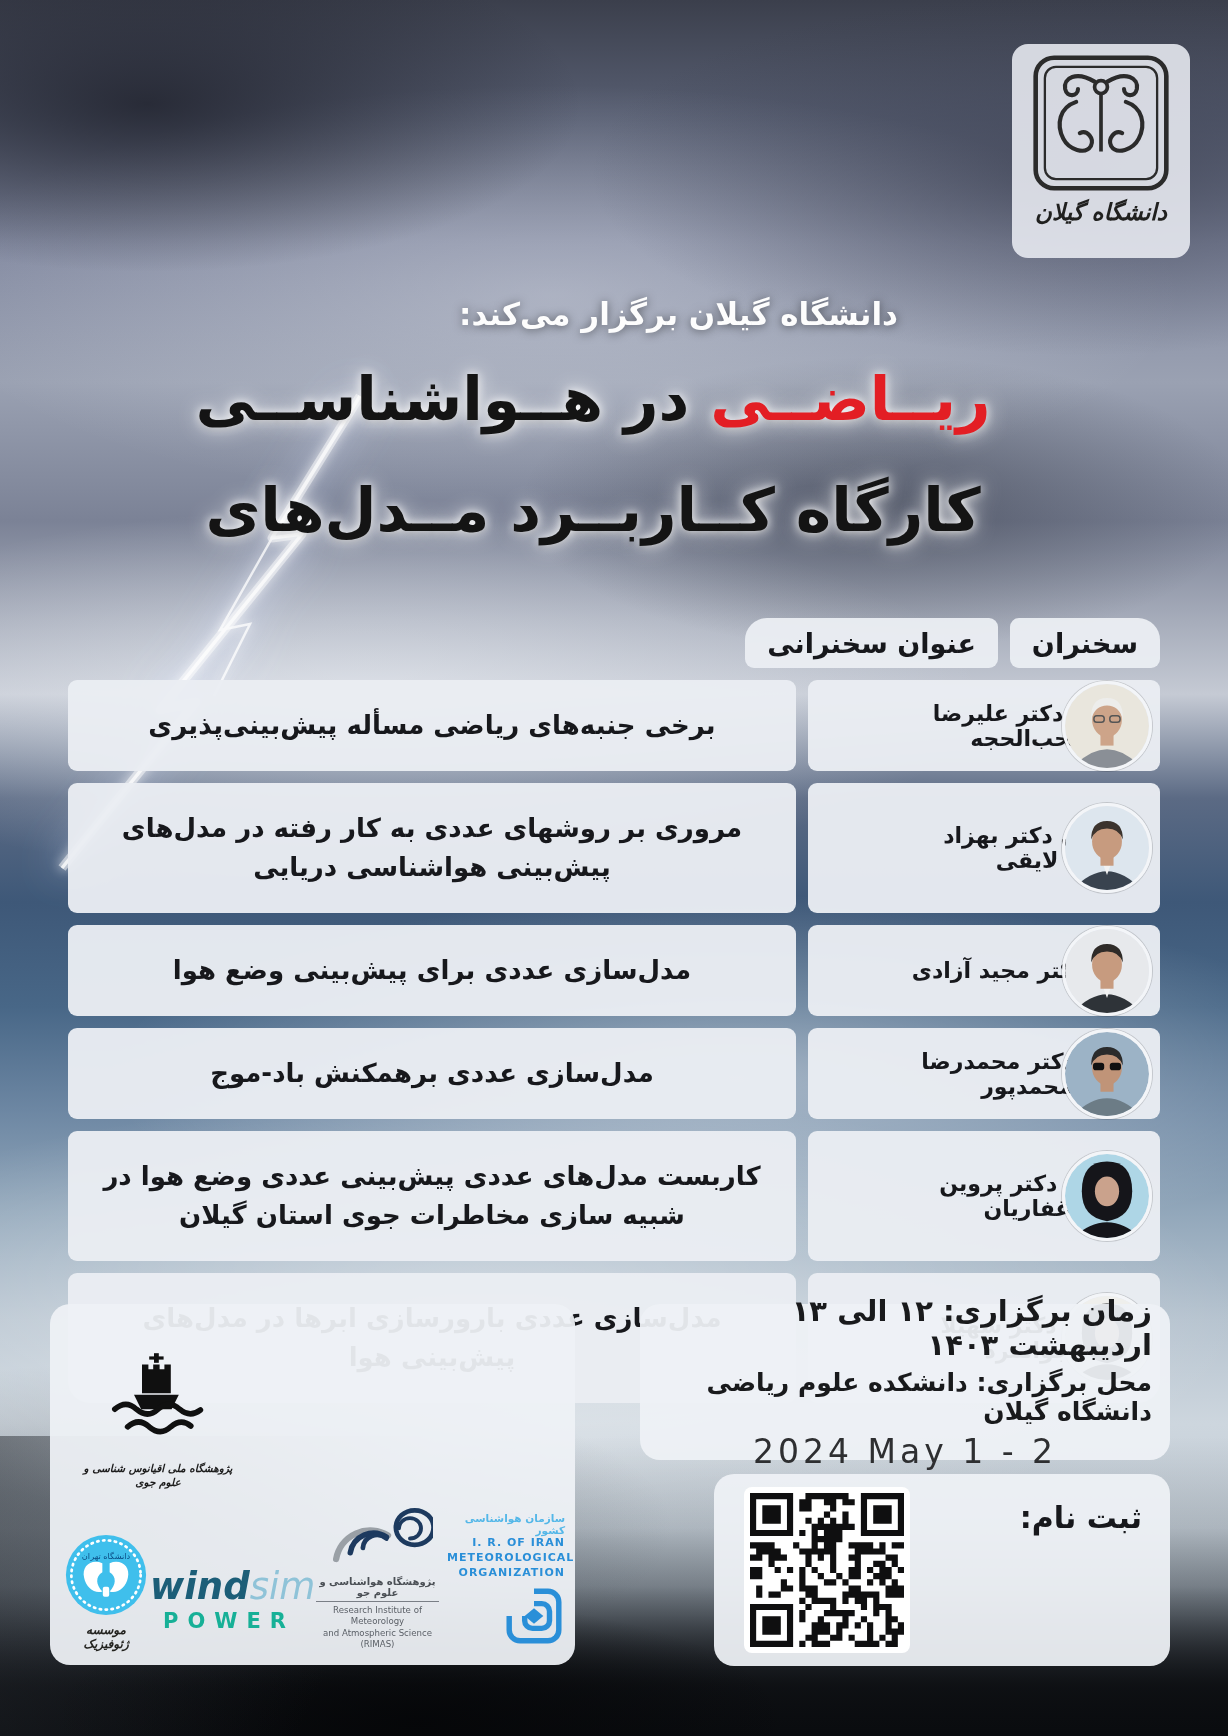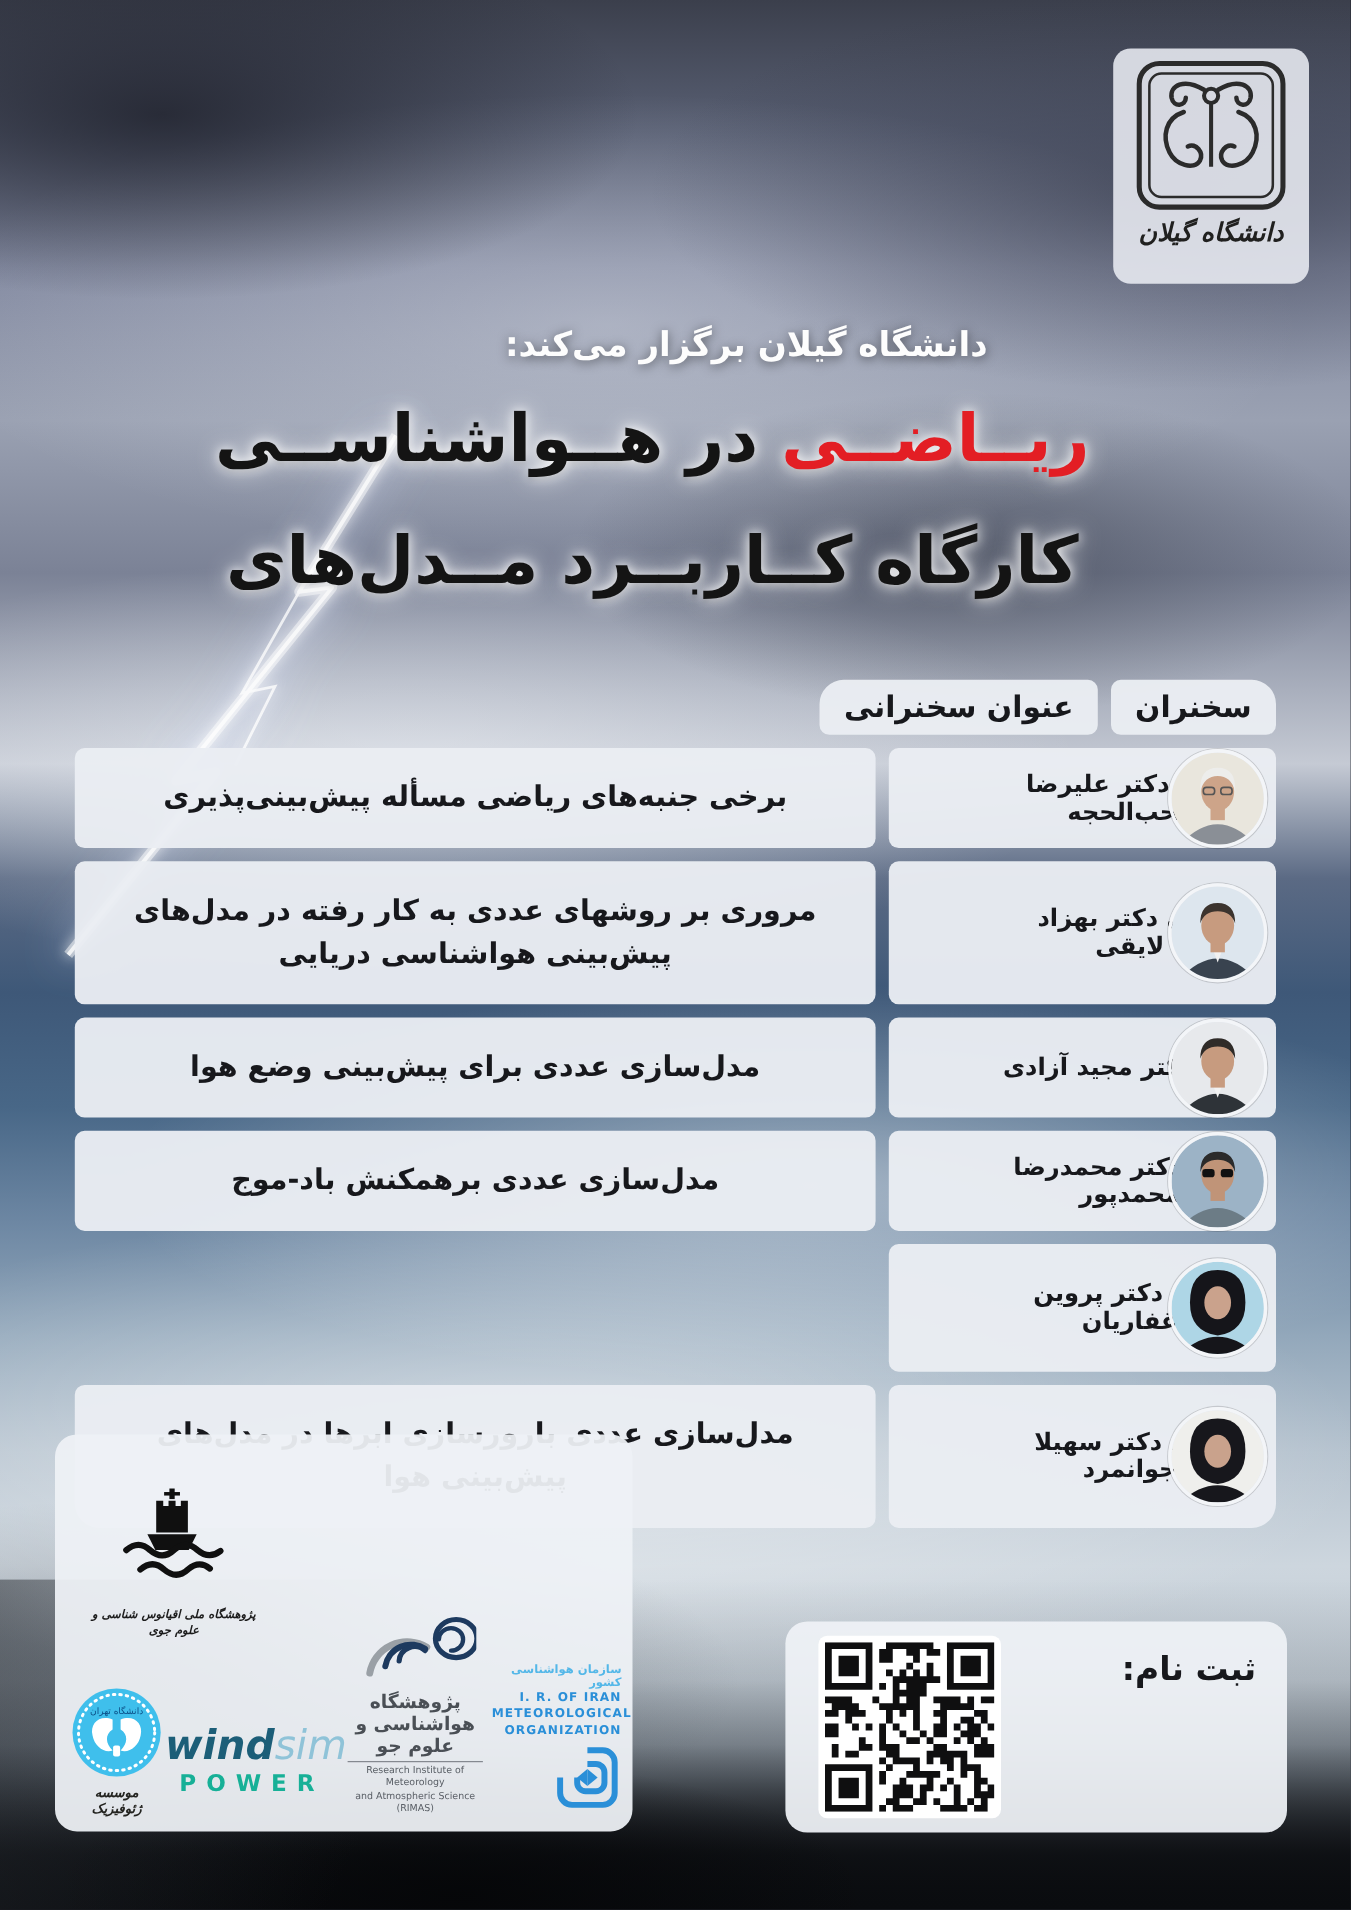--- a/index.html
+++ b/index.html
@@ -86,21 +86,21 @@
   .logo-row{position:absolute;left:12px;right:10px;bottom:14px;display:flex;align-items:flex-end;
       justify-content:space-between;direction:ltr;}
   .ut{width:100px;text-align:center;}
   .ut-caption{font-size:12px;font-weight:700;font-style:italic;color:#23231f;margin-top:3px;}
   .windsim{width:158px;text-align:center;padding-bottom:18px;}
   .windsim-line{font-size:37px;font-style:italic;font-weight:700;direction:ltr;line-height:1;}
   .windsim-line .w1{color:#1c5e78;}
   .windsim-line .w2{color:#8fc3d8;font-weight:400;}
   .windsim-power{font-size:21px;font-weight:800;color:#17b097;letter-spacing:9px;margin-top:4px;direction:ltr;}
   .rimas{width:158px;text-align:center;}
-  .rimas-fa{font-size:17px;font-weight:700;color:#4a4f55;direction:rtl;margin-top:2px;text-align:center;}
+  .rimas-fa{font-size:10px;font-weight:700;color:#4a4f55;direction:rtl;margin-top:2px;text-align:center;}
   .rimas-divider{height:1px;background:#7a7f86;margin:3px 8px;}
   .rimas-en{font-size:8.6px;color:#5a5f66;line-height:1.35;direction:ltr;}
   .irimo{width:118px;text-align:right;direction:ltr;}
   .irimo-fa{font-size:10.5px;color:#53b7e8;font-weight:700;direction:rtl;}
   .irimo-en{font-size:11px;font-weight:800;color:#2a8fd8;letter-spacing:1px;line-height:1.35;}
   .irimo svg{margin-top:4px;}
 </style>
 </head>
 <body>
 
@@ -212,38 +212,44 @@
         <span class="speaker-name">خانم دکتر پروین غفاریان</span>
         <span class="avatar av4">
           <svg viewBox="0 0 90 90">
               <circle cx="45" cy="45" r="45" fill="var(--bg)"></circle>
               <path d="M8 90 Q45 56 82 90 Z" fill="var(--hair)"></path>
               <path d="M45 8 Q72 8 72 40 Q72 68 45 72 Q18 68 18 40 Q18 8 45 8 Z" fill="var(--hair)"></path>
               <ellipse cx="45" cy="40" rx="13" ry="16" fill="var(--skin)"></ellipse>
             </svg>
         </span>
       </div>
+      <div class="cell title-cell">کاربست مدل‌های عددی پیش‌بینی عددی وضع هوا در شبیه سازی مخاطرات جوی استان گیلان</div>
     </div>
 
     <div class="trow body last">
       <div class="cell speaker-cell">
         <span class="speaker-name">خانم دکتر سهیلا جوانمرد</span>
         <span class="avatar av5">
           <svg viewBox="0 0 90 90">
               <circle cx="45" cy="45" r="45" fill="var(--bg)"></circle>
               <path d="M8 90 Q45 56 82 90 Z" fill="var(--hair)"></path>
               <path d="M45 8 Q72 8 72 40 Q72 68 45 72 Q18 68 18 40 Q18 8 45 8 Z" fill="var(--hair)"></path>
               <ellipse cx="45" cy="40" rx="13" ry="16" fill="var(--skin)"></ellipse>
             </svg>
         </span>
       </div>
       <div class="cell title-cell">مدل‌سازی عددی بارورسازی ابرها در مدل‌های پیش‌بینی هوا</div>
     </div>
   </div>
 
+  <div class="panel info-box">
+    <div class="info-fa1">زمان برگزاری: ۱۲ الی ۱۳ اردیبهشت ۱۴۰۳</div>
+    <div class="info-fa2">محل برگزاری: دانشکده علوم ریاضی دانشگاه گیلان</div>
+    <div class="info-en">2024  May 1 - 2</div>
+  </div>
 
   <div class="panel reg-box">
     <div class="reg-label">ثبت نام:</div>
     <div class="qr">
       <svg id="qr-svg" viewBox="0 0 175 175">
           <path d="M63 0h7v7h-7zM70 0h7v7h-7zM77 0h7v7h-7zM84 0h7v7h-7zM91 0h7v7h-7zM98 0h7v7h-7zM105 0h7v7h-7zM56 7h7v7h-7zM63 7h7v7h-7zM84 7h7v7h-7zM91 7h7v7h-7zM105 7h7v7h-7zM112 7h7v7h-7zM56 14h7v7h-7zM63 14h7v7h-7zM91 14h7v7h-7zM84 21h7v7h-7zM105 21h7v7h-7zM63 28h7v7h-7zM77 28h7v7h-7zM91 28h7v7h-7zM105 28h7v7h-7zM70 35h7v7h-7zM77 35h7v7h-7zM84 35h7v7h-7zM91 35h7v7h-7zM98 35h7v7h-7zM105 35h7v7h-7zM112 35h7v7h-7zM56 42h7v7h-7zM70 42h7v7h-7zM84 42h7v7h-7zM91 42h7v7h-7zM98 42h7v7h-7zM70 49h7v7h-7zM77 49h7v7h-7zM84 49h7v7h-7zM91 49h7v7h-7zM98 49h7v7h-7zM0 56h7v7h-7zM7 56h7v7h-7zM14 56h7v7h-7zM21 56h7v7h-7zM49 56h7v7h-7zM70 56h7v7h-7zM84 56h7v7h-7zM91 56h7v7h-7zM112 56h7v7h-7zM119 56h7v7h-7zM126 56h7v7h-7zM133 56h7v7h-7zM147 56h7v7h-7zM161 56h7v7h-7zM168 56h7v7h-7zM7 63h7v7h-7zM14 63h7v7h-7zM21 63h7v7h-7zM28 63h7v7h-7zM56 63h7v7h-7zM63 63h7v7h-7zM70 63h7v7h-7zM77 63h7v7h-7zM84 63h7v7h-7zM91 63h7v7h-7zM119 63h7v7h-7zM126 63h7v7h-7zM133 63h7v7h-7zM140 63h7v7h-7zM147 63h7v7h-7zM0 70h7v7h-7zM7 70h7v7h-7zM21 70h7v7h-7zM28 70h7v7h-7zM35 70h7v7h-7zM63 70h7v7h-7zM77 70h7v7h-7zM91 70h7v7h-7zM112 70h7v7h-7zM119 70h7v7h-7zM154 70h7v7h-7zM161 70h7v7h-7zM21 77h7v7h-7zM63 77h7v7h-7zM91 77h7v7h-7zM119 77h7v7h-7zM140 77h7v7h-7zM147 77h7v7h-7zM161 77h7v7h-7zM0 84h7v7h-7zM7 84h7v7h-7zM28 84h7v7h-7zM42 84h7v7h-7zM56 84h7v7h-7zM70 84h7v7h-7zM91 84h7v7h-7zM112 84h7v7h-7zM119 84h7v7h-7zM133 84h7v7h-7zM147 84h7v7h-7zM154 84h7v7h-7zM168 84h7v7h-7zM0 91h7v7h-7zM7 91h7v7h-7zM56 91h7v7h-7zM77 91h7v7h-7zM98 91h7v7h-7zM112 91h7v7h-7zM119 91h7v7h-7zM140 91h7v7h-7zM147 91h7v7h-7zM154 91h7v7h-7zM35 98h7v7h-7zM56 98h7v7h-7zM84 98h7v7h-7zM91 98h7v7h-7zM105 98h7v7h-7zM133 98h7v7h-7zM147 98h7v7h-7zM161 98h7v7h-7zM7 105h7v7h-7zM35 105h7v7h-7zM42 105h7v7h-7zM56 105h7v7h-7zM63 105h7v7h-7zM70 105h7v7h-7zM112 105h7v7h-7zM119 105h7v7h-7zM154 105h7v7h-7zM161 105h7v7h-7zM168 105h7v7h-7zM7 112h7v7h-7zM21 112h7v7h-7zM28 112h7v7h-7zM63 112h7v7h-7zM70 112h7v7h-7zM105 112h7v7h-7zM112 112h7v7h-7zM119 112h7v7h-7zM126 112h7v7h-7zM133 112h7v7h-7zM140 112h7v7h-7zM154 112h7v7h-7zM161 112h7v7h-7zM168 112h7v7h-7zM56 119h7v7h-7zM70 119h7v7h-7zM77 119h7v7h-7zM84 119h7v7h-7zM91 119h7v7h-7zM105 119h7v7h-7zM119 119h7v7h-7zM126 119h7v7h-7zM140 119h7v7h-7zM63 126h7v7h-7zM91 126h7v7h-7zM126 126h7v7h-7zM140 126h7v7h-7zM147 126h7v7h-7zM154 126h7v7h-7zM56 133h7v7h-7zM84 133h7v7h-7zM91 133h7v7h-7zM98 133h7v7h-7zM105 133h7v7h-7zM112 133h7v7h-7zM140 133h7v7h-7zM154 133h7v7h-7zM56 140h7v7h-7zM77 140h7v7h-7zM105 140h7v7h-7zM126 140h7v7h-7zM154 140h7v7h-7zM161 140h7v7h-7zM70 147h7v7h-7zM77 147h7v7h-7zM84 147h7v7h-7zM98 147h7v7h-7zM105 147h7v7h-7zM119 147h7v7h-7zM133 147h7v7h-7zM154 147h7v7h-7zM168 147h7v7h-7zM70 154h7v7h-7zM77 154h7v7h-7zM84 154h7v7h-7zM98 154h7v7h-7zM133 154h7v7h-7zM154 154h7v7h-7zM161 154h7v7h-7zM168 154h7v7h-7zM63 161h7v7h-7zM70 161h7v7h-7zM91 161h7v7h-7zM98 161h7v7h-7zM112 161h7v7h-7zM133 161h7v7h-7zM147 161h7v7h-7zM161 161h7v7h-7zM56 168h7v7h-7zM70 168h7v7h-7zM77 168h7v7h-7zM84 168h7v7h-7zM119 168h7v7h-7zM126 168h7v7h-7zM133 168h7v7h-7zM140 168h7v7h-7zM154 168h7v7h-7zM161 168h7v7h-7zM0 0h49v49h-49zM7 7h35v35h-35zM14 14h21v21h-21zM126 0h49v49h-49zM133 7h35v35h-35zM140 14h21v21h-21zM0 126h49v49h-49zM7 133h35v35h-35zM14 140h21v21h-21z" fill="#0f0f10" fill-rule="evenodd"></path>
         </svg>
     </div>
   </div>
 

